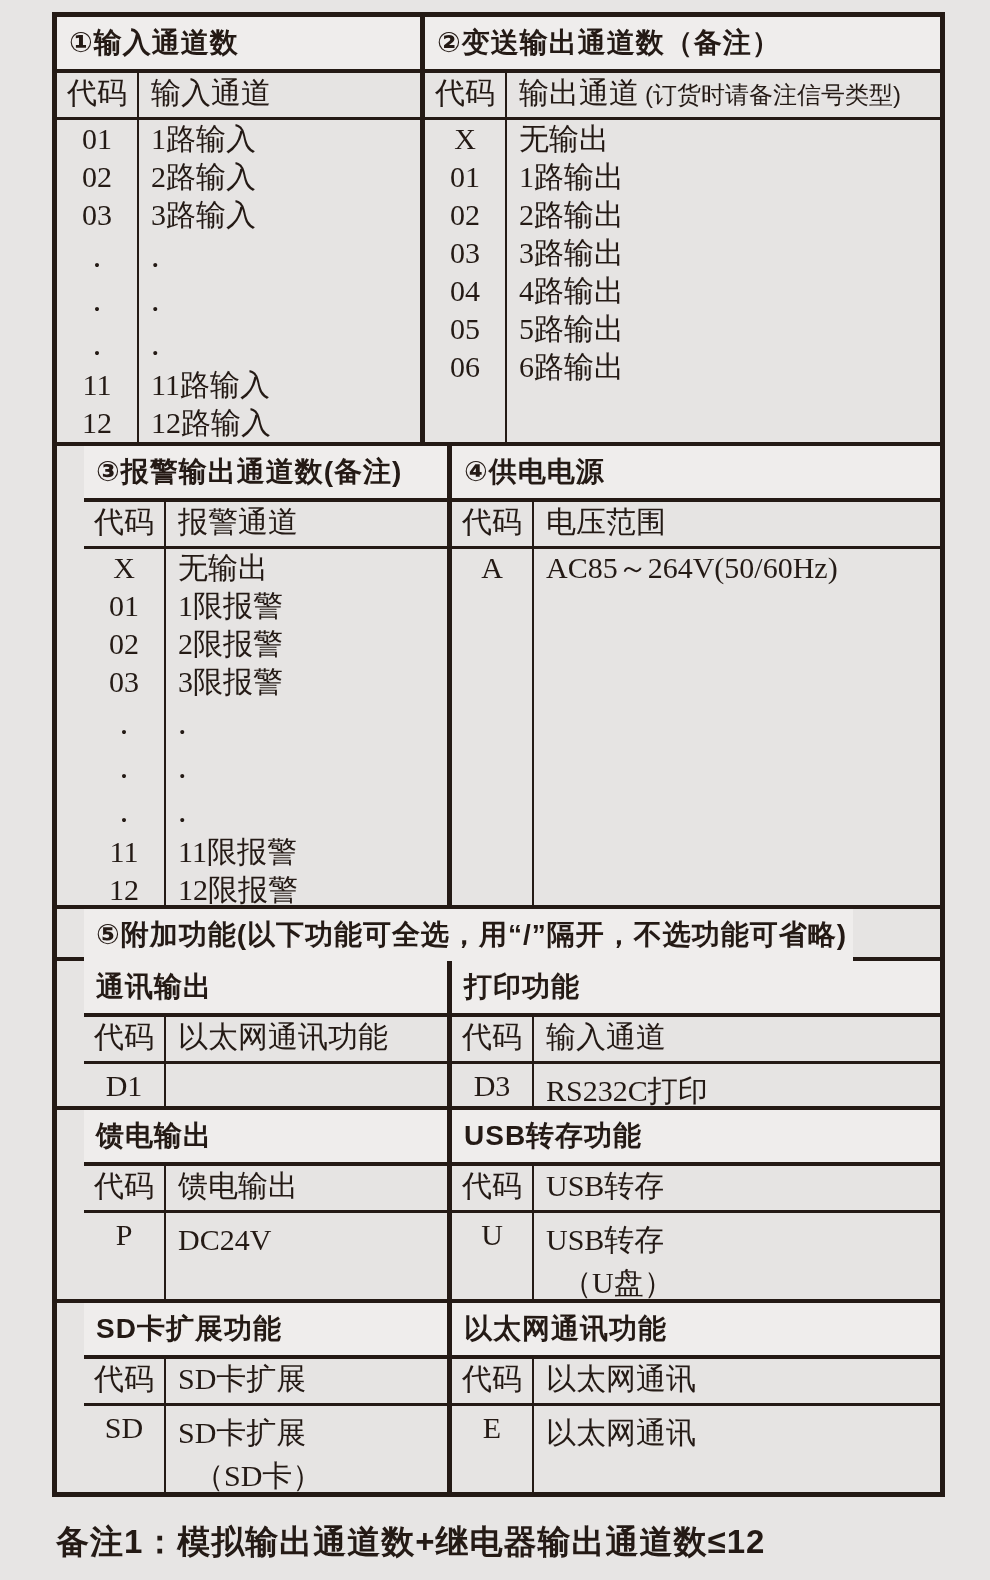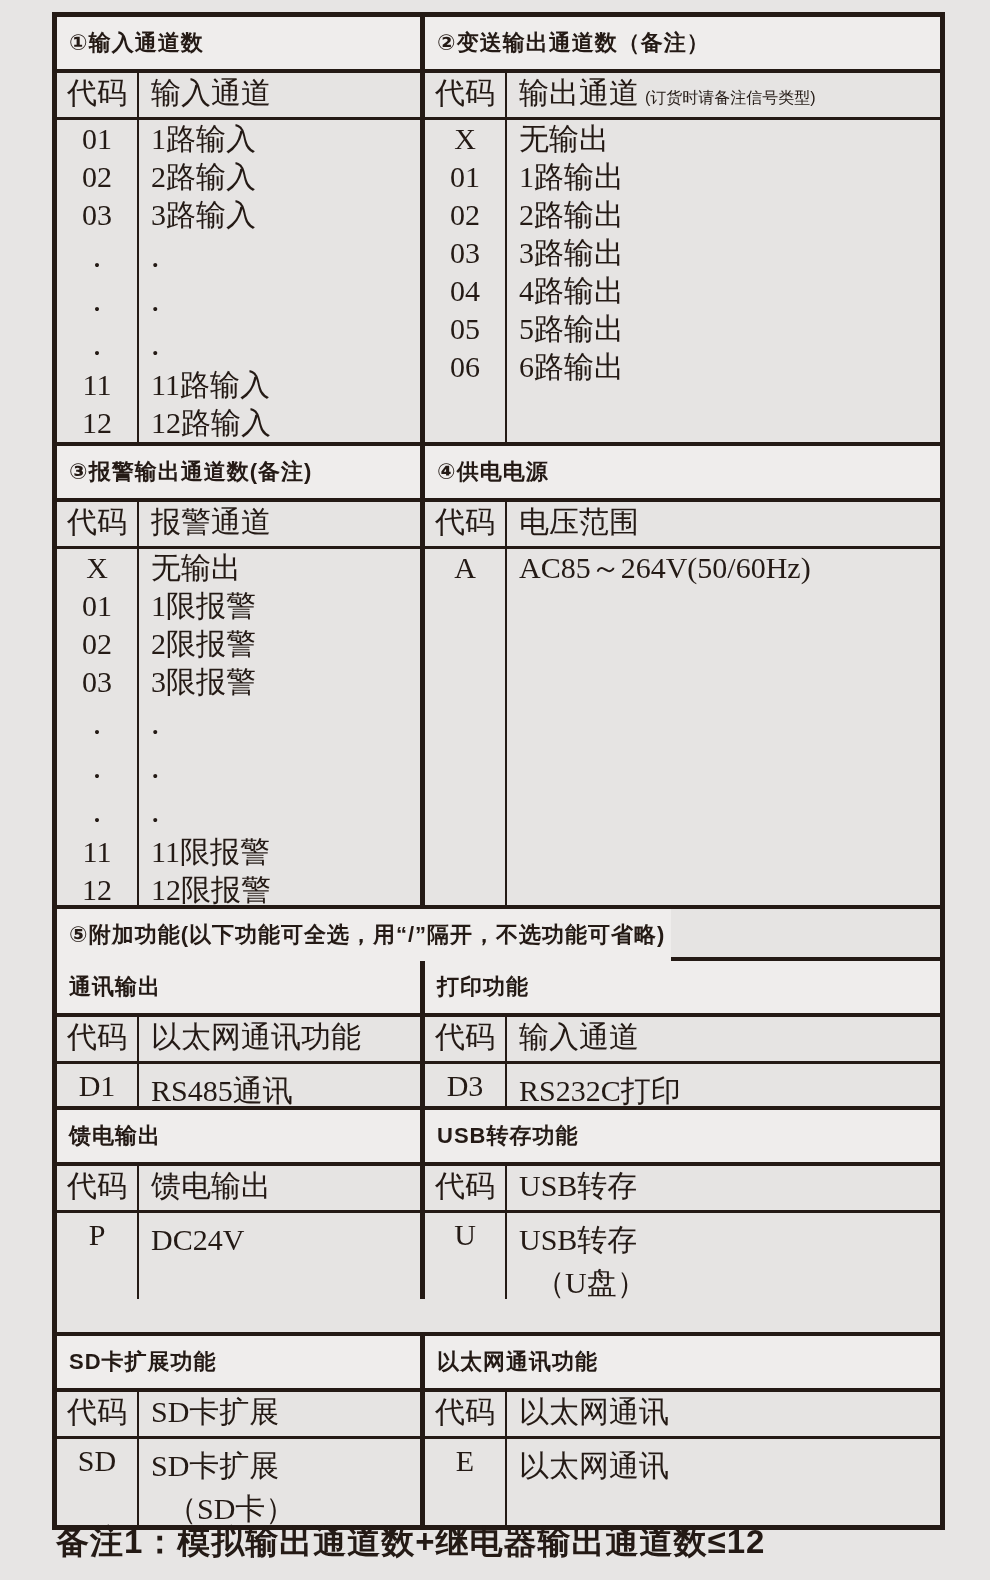--- a/index.html
+++ b/index.html
@@ -15,39 +15,39 @@
     color:var(--ink);
     font-family:"Liberation Serif","DejaVu Serif",serif;
     position:relative;
   }
   .table{
     position:absolute; left:52px; top:12px; width:893px;
     border:5px solid var(--ink);
     background:var(--cell-bg);
   }
   .band{ display:flex; align-items:stretch; }
-  .band + .band{ border-top:4px solid var(--ink); }
+  .band + .band{ border-top:4px solid var(--ink);padding-left:27px; }
   .band1{ height:425px; }
   .band2{ height:463px; }
   .band3{ height:52px; }
   .band4{ height:149px; }
   .band5{ height:193px; }
-  .band6{ height:193px;margin-top:33px; }
+  .band6{ height:193px; }
   .half{ display:flex; flex-direction:column; }
   .half.left{ flex:0 0 363px; width:363px; }
   .half.right{ flex:1; border-left:5px solid var(--ink); }
   .sec{ display:flex; flex-direction:column; flex:1; min-height:0; }
   .sec-title{
     height:56px; flex:0 0 56px;
     border-bottom:4px solid var(--ink);
     background:var(--title-bg);
     display:flex; align-items:center;
     padding:0 6px 0 12px;
     font-family:"Liberation Sans","DejaVu Sans",sans-serif;
-    font-weight:bold; font-size:22px; letter-spacing:1px;
+    font-weight:bold; font-size:28px; letter-spacing:1px;
     white-space:nowrap;
   }
   .sec-title.five{ height:52px; flex-basis:52px; border-bottom:none; width:100%; }
   .sec-body{
     position:relative; flex:1; min-height:0;
     display:flex; flex-direction:column;
     font-size:30px; white-space:nowrap;
   }
   .vline{
     position:absolute; left:80px; top:0; bottom:0; width:2px;
@@ -59,21 +59,21 @@
     border-bottom:3px solid var(--ink);
   }
   .drow{ display:flex; align-items:center; height:38px; flex:0 0 38px; }
   .drow.dots{ height:44px; flex-basis:44px; font-size:34px; }
   .drow.tall{ height:auto; flex:0 0 auto; align-items:flex-start; padding-top:5px; }
   .drow.tall .d > div{ line-height:43px; }
   .c{ flex:0 0 80px; width:80px; text-align:center; }
   .d{ flex:1; padding-left:14px; }
   .d .note{
     font-family:"Liberation Sans","DejaVu Sans",sans-serif;
-    font-size:16px; margin-left:6px;
+    font-size:24px; margin-left:6px;
   }
   .line2{ padding-left:16px; }
   .footnote{
     position:absolute; left:56px; top:1520px;
     font-family:"Liberation Sans","DejaVu Sans",sans-serif;
     font-weight:bold; font-size:33px; letter-spacing:1px;
     white-space:nowrap;
   }
 </style>
 </head>
@@ -244,23 +244,20 @@
       <div class="sec">
         <div class="sec-title">通讯输出</div>
         <div class="sec-body">
           <div class="vline"></div>
           <div class="hrow">
             <div class="c">代码</div>
             <div class="d">以太网通讯功能</div>
           </div>
           <div class="drow tall">
               <div class="c">D1</div>
-              <div class="d">
-                <div>RS485通讯</div>
-              </div>
             </div>
         </div>
       </div>
     </div>
     <div class="half right">
       <div class="sec">
         <div class="sec-title">打印功能</div>
         <div class="sec-body">
           <div class="vline"></div>
           <div class="hrow">

